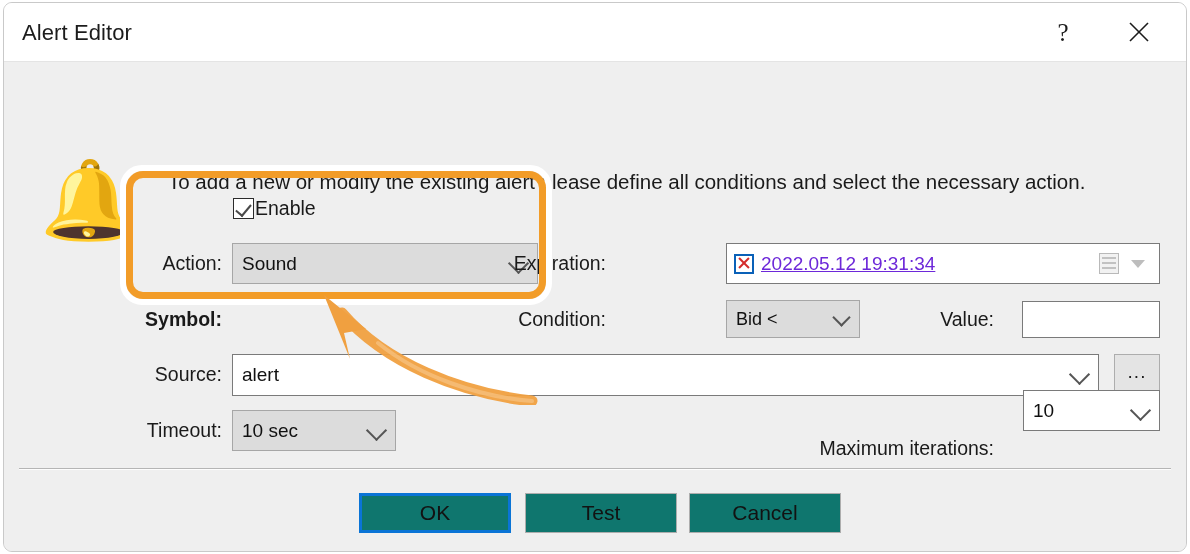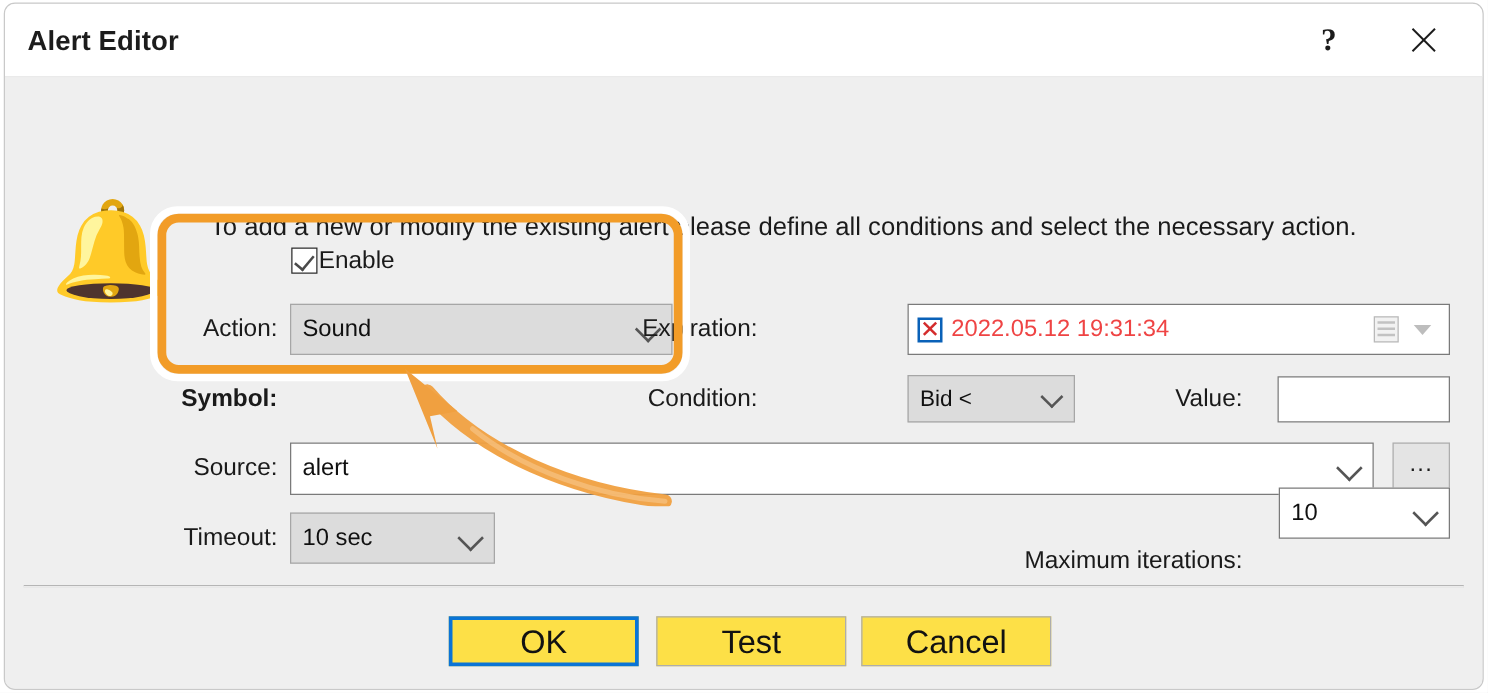--- a/index.html
+++ b/index.html
@@ -32,21 +32,20 @@
     overflow: hidden;
   }
   .titlebar {
     position: absolute;
     left: 0; top: 0;
     width: 100%;
     height: 59px;
     background: #ffffff;
     border-bottom: 1px solid #e4e4e4;
     box-sizing: border-box;
-    font-weight: bold;
   }
   .title-text {
     position: absolute;
     left: 18px;
     top: 17px;
     font-size: 22px;
     color: #1c1c1c;
     letter-spacing: .1px;
     white-space: nowrap;
   }
@@ -194,22 +193,23 @@
     top: 6px;
     width: 14px;
     height: 2px;
     background: #d42c2c;
   }
   .x-check span:first-child  { transform: rotate(45deg); }
   .x-check span:last-child   { transform: rotate(-45deg); }
   .expire-date {
     margin-left: 7px;
     font-size: 19px;
-    color: #ef4444;
+    color: #6d28d9;
     white-space: nowrap;
+    text-decoration: underline;
   }
   .cal-icon {
     position: absolute;
     right: 40px;
     top: 50%;
     margin-top: -11px;
     width: 20px;
     height: 21px;
     border: 1px solid #b9b9b9;
     background: #f2f2f2;
@@ -256,26 +256,26 @@
     right: 15px;
     top: 406px;
     height: 1px;
     background: #b5b5b5;
     border-bottom: 1px solid #fdfdfd;
   }
   .btn {
     position: absolute;
     box-sizing: border-box;
     height: 40px;
-    background: #fde047;
+    background: #0f766e;
     border: 1px solid #adadad;
     display: flex;
     align-items: center;
     justify-content: center;
-    font-size: 26px;
+    font-size: 21px;
     color: #121212;
   }
   .btn.primary {
     border: 3px solid #0a74d6;
   }
 
   
   .hl-outer {
     position: absolute;
     left: 120px;

